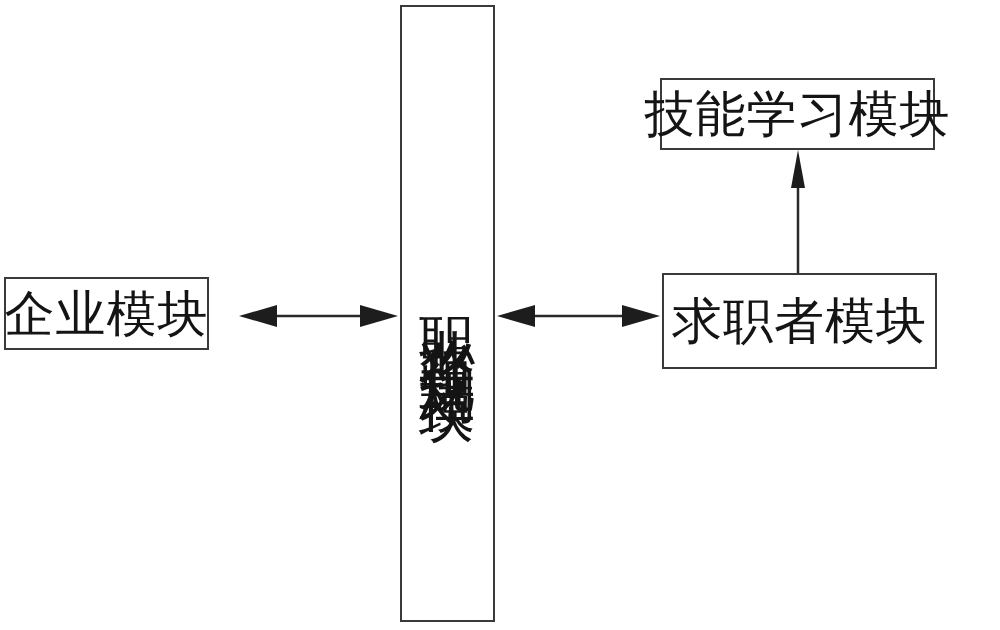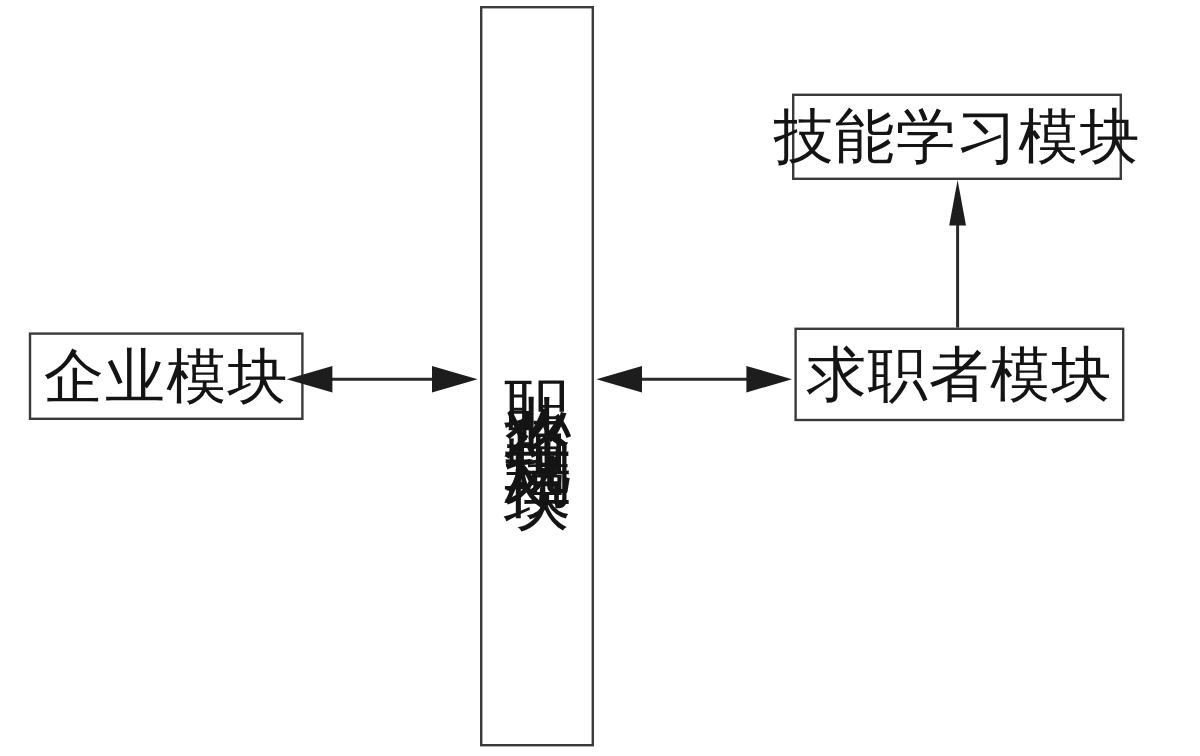--- a/index.html
+++ b/index.html
@@ -25,24 +25,24 @@
     justify-content: center;
     color: #141414;
     text-align: center;
   }
   .node-h {
     font-size: 50px;
     line-height: 1;
     letter-spacing: 1px;
     white-space: nowrap;
   }
-  #node-enterprise   { left: 24px;   top: 277px; width: 229px; height: 73px; }
+  #node-enterprise   { left: 4px;   top: 277px; width: 205px; height: 73px; }
   #node-career-path  { left: 400px; top: 5px;   width: 95px;  height: 617px; }
   #node-skill-learn  { left: 660px; top: 78px;  width: 275px; height: 72px; }
-  #node-job-seeker   { left: 662px; top: 273px; width: 275px; height: 78px; }
+  #node-job-seeker   { left: 662px; top: 273px; width: 275px; height: 96px; }
   .vertical-label {
     writing-mode: vertical-rl;
     text-orientation: upright;
     font-size: 56px;
     line-height: 1;
     letter-spacing: 10px;
     color: #141414;
   }
   #arrow-layer {
     position: absolute;

